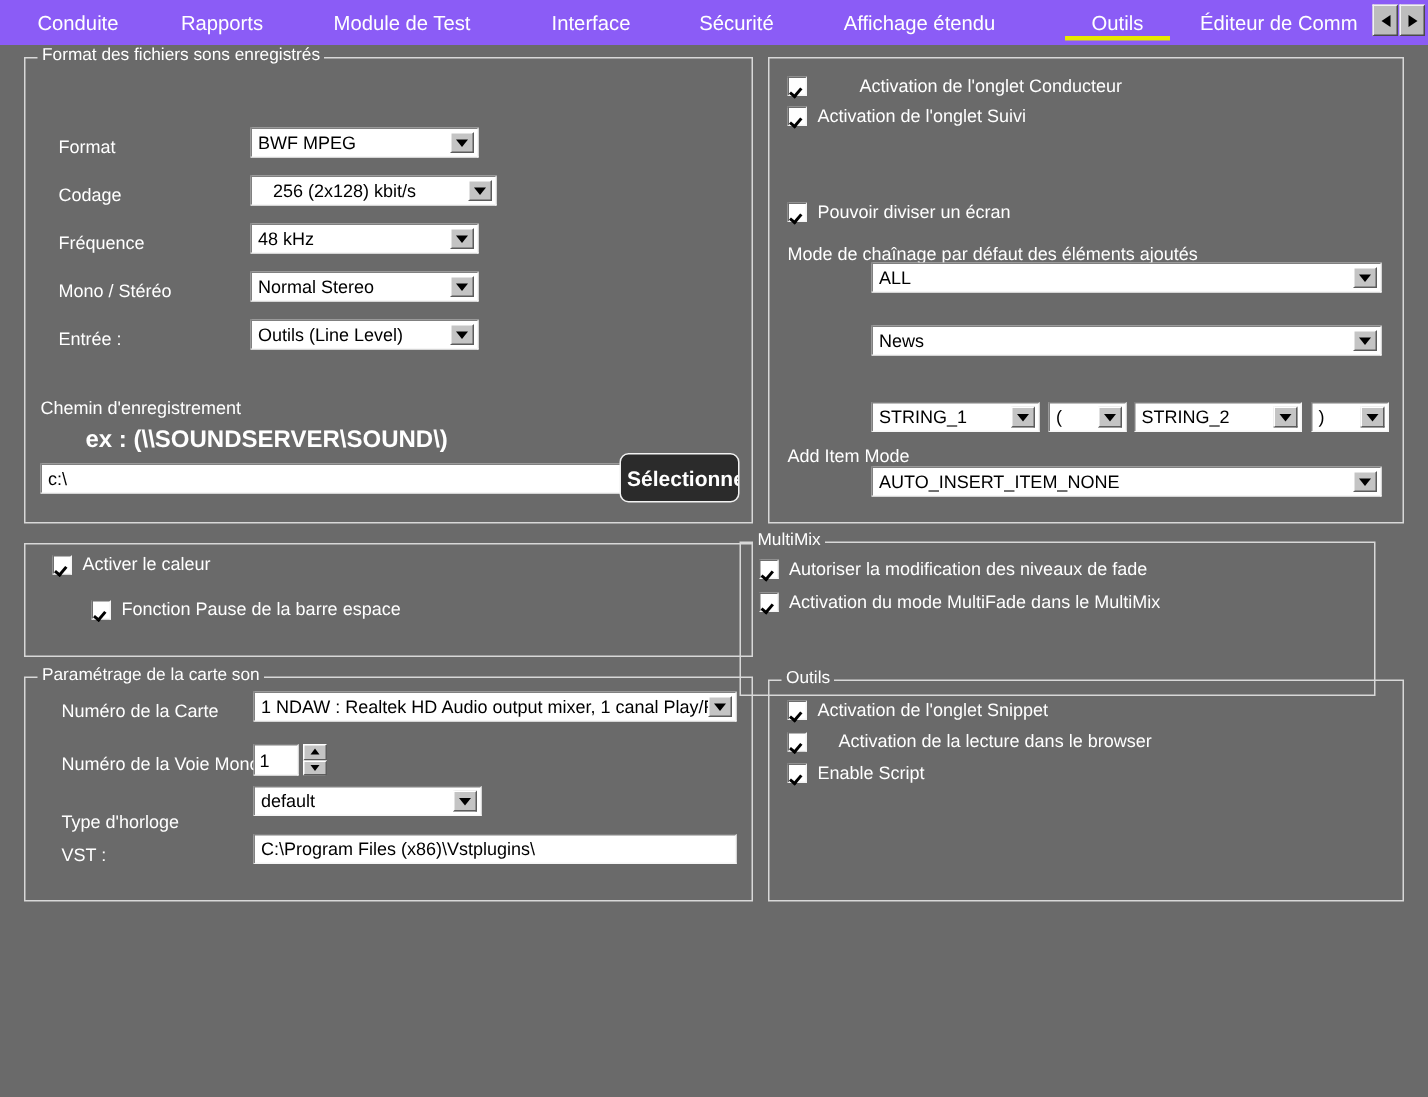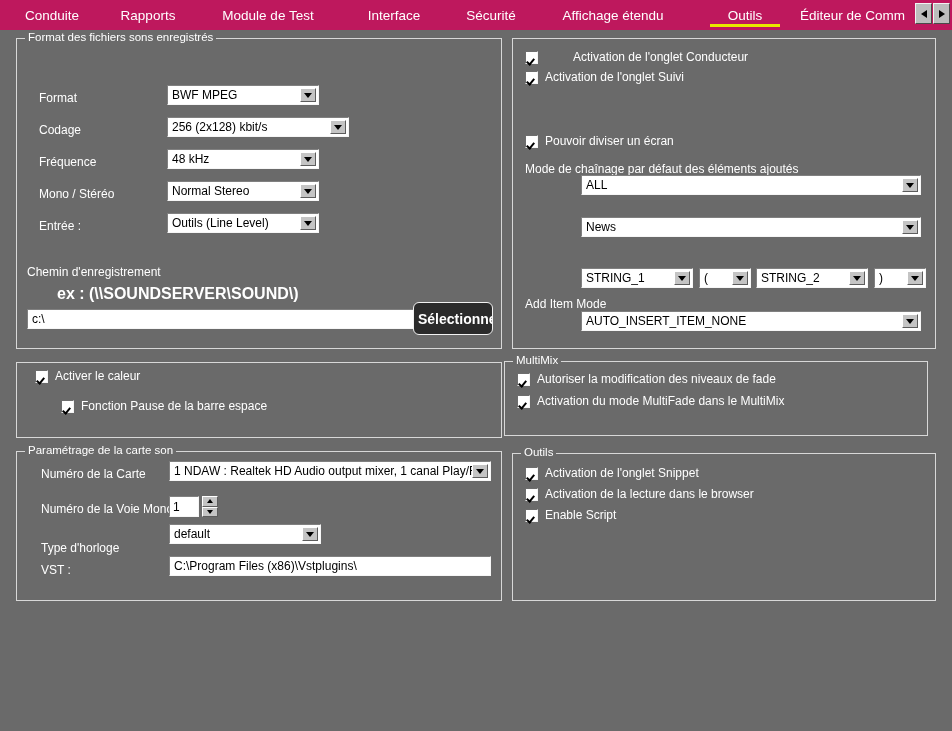--- a/index.html
+++ b/index.html
@@ -7,21 +7,21 @@
     margin: 0; padding: 0;
     width: 952px; height: 731px;
     background: #6a6a6a;
     font-family: "Liberation Sans", sans-serif;
     overflow: hidden;
   }
 
   
   #tabbar {
     position: absolute; left: 0; top: 0; width: 952px; height: 30px;
-    background: #be185d;
+    background: #8b5cf6;
   }
   .tab {
     position: absolute; top: 0; height: 30px;
     display: flex; align-items: center; justify-content: center;
     color: #ffffff; font-size: 13.5px; white-space: nowrap;
   }
   .tab.active { color: #ffffff; }
   .tab.active .tab-underline {
     position: absolute; left: 2px; right: 2px; bottom: 3px; height: 3px;
     background: #e8e800;
@@ -207,21 +207,21 @@
 
   <span class="lbl" style="left:22px; top:52px;">Format</span>
   <div class="combo" style="left:150px; top:46px; width:152px;">
     <span class="combo-text">BWF MPEG</span>
     <span class="combo-btn">
         <span class="tri-down"></span>
       </span>
   </div>
 
   <span class="lbl" style="left:22px; top:84px;">Codage</span>
-  <div class="combo" style="left:150px; top:78px; width:182px;">
+  <div class="combo" style="left:150px; top:78px; width:164px;padding-left:10px;">
     <span class="combo-text">256 (2x128) kbit/s</span>
     <span class="combo-btn">
         <span class="tri-down"></span>
       </span>
   </div>
 
   <span class="lbl" style="left:22px; top:116px;">Fréquence</span>
   <div class="combo" style="left:150px; top:110px; width:152px;">
     <span class="combo-text">48 kHz</span>
     <span class="combo-btn">
@@ -358,39 +358,39 @@
 
   <span class="lbl" style="left:12px; top:258px;">Add Item Mode</span>
   <div class="combo" style="left:68px; top:272px; width:340px;text-align:right;">
     <span class="combo-text">AUTO_INSERT_ITEM_NONE</span>
     <span class="combo-btn">
         <span class="tri-down"></span>
       </span>
   </div>
 </div>
 
-<div class="group" style="left:504px; top:361px; width:424px; height:75px;padding-left:42px;">
+<div class="group" style="left:493px; top:361px; width:424px; height:103px;padding-left:42px;">
   <span class="group-title">MultiMix</span>
   <div class="cbrow" style="left:12px; top:32px;">
     <span class="cbbox checked"></span>
     <span class="cblabel">Activation du mode MultiFade dans le MultiMix</span>
   </div>
   <div class="cbrow" style="left:12px; top:10px;">
     <span class="cbbox checked"></span>
     <span class="cblabel">Autoriser la modification des niveaux de fade</span>
   </div>
 </div>
 
 <div class="group" style="left:512px; top:453px; width:424px; height:148px;">
   <span class="group-title">Outils</span>
   <div class="cbrow" style="left:12px; top:12px;">
     <span class="cbbox checked"></span>
     <span class="cblabel">Activation de l'onglet Snippet</span>
   </div>
-  <div class="cbrow" style="left:12px; top:33px;">
+  <div class="cbrow" style="left:12px; top:33px;gap:14px;">
     <span class="cbbox checked"></span>
     <span class="cblabel">Activation de la lecture dans le browser</span>
   </div>
   <div class="cbrow" style="left:12px; top:54px;">
     <span class="cbbox checked"></span>
     <span class="cblabel">Enable Script</span>
   </div>
 </div>
 
 </body></html>

